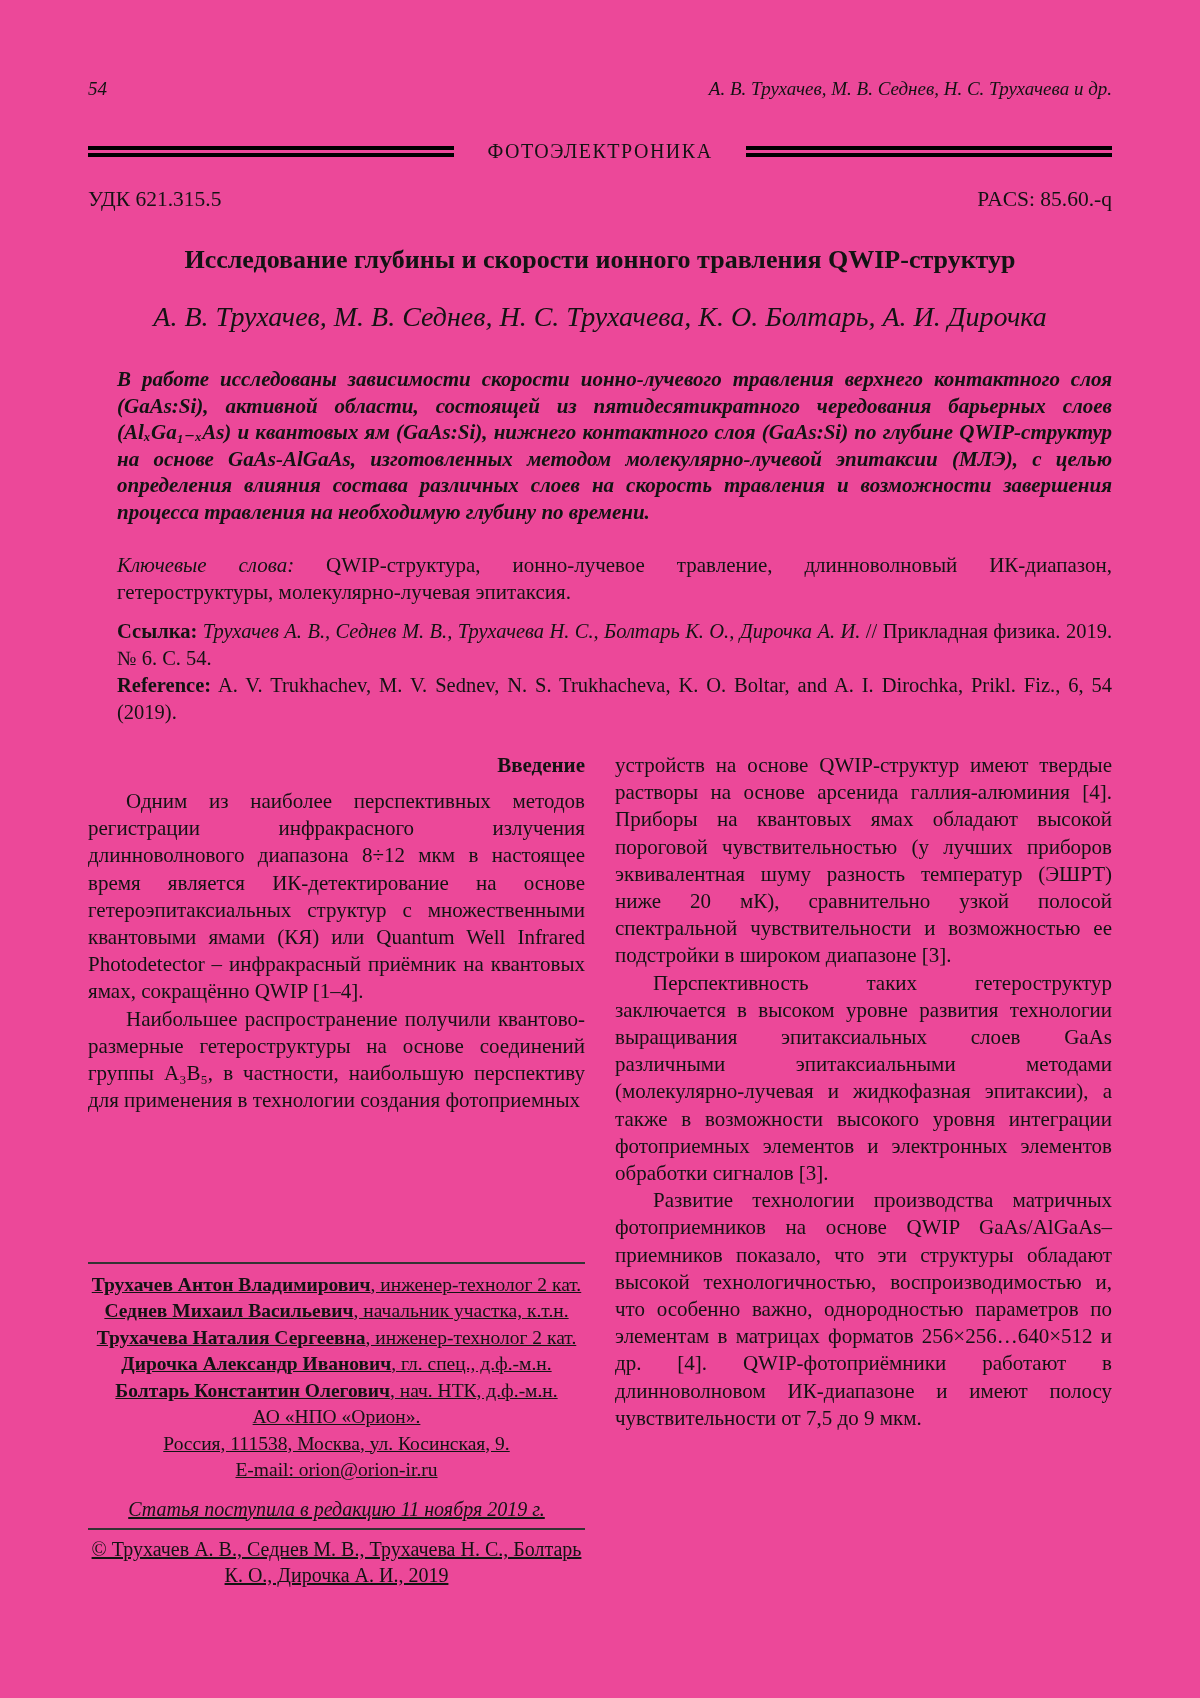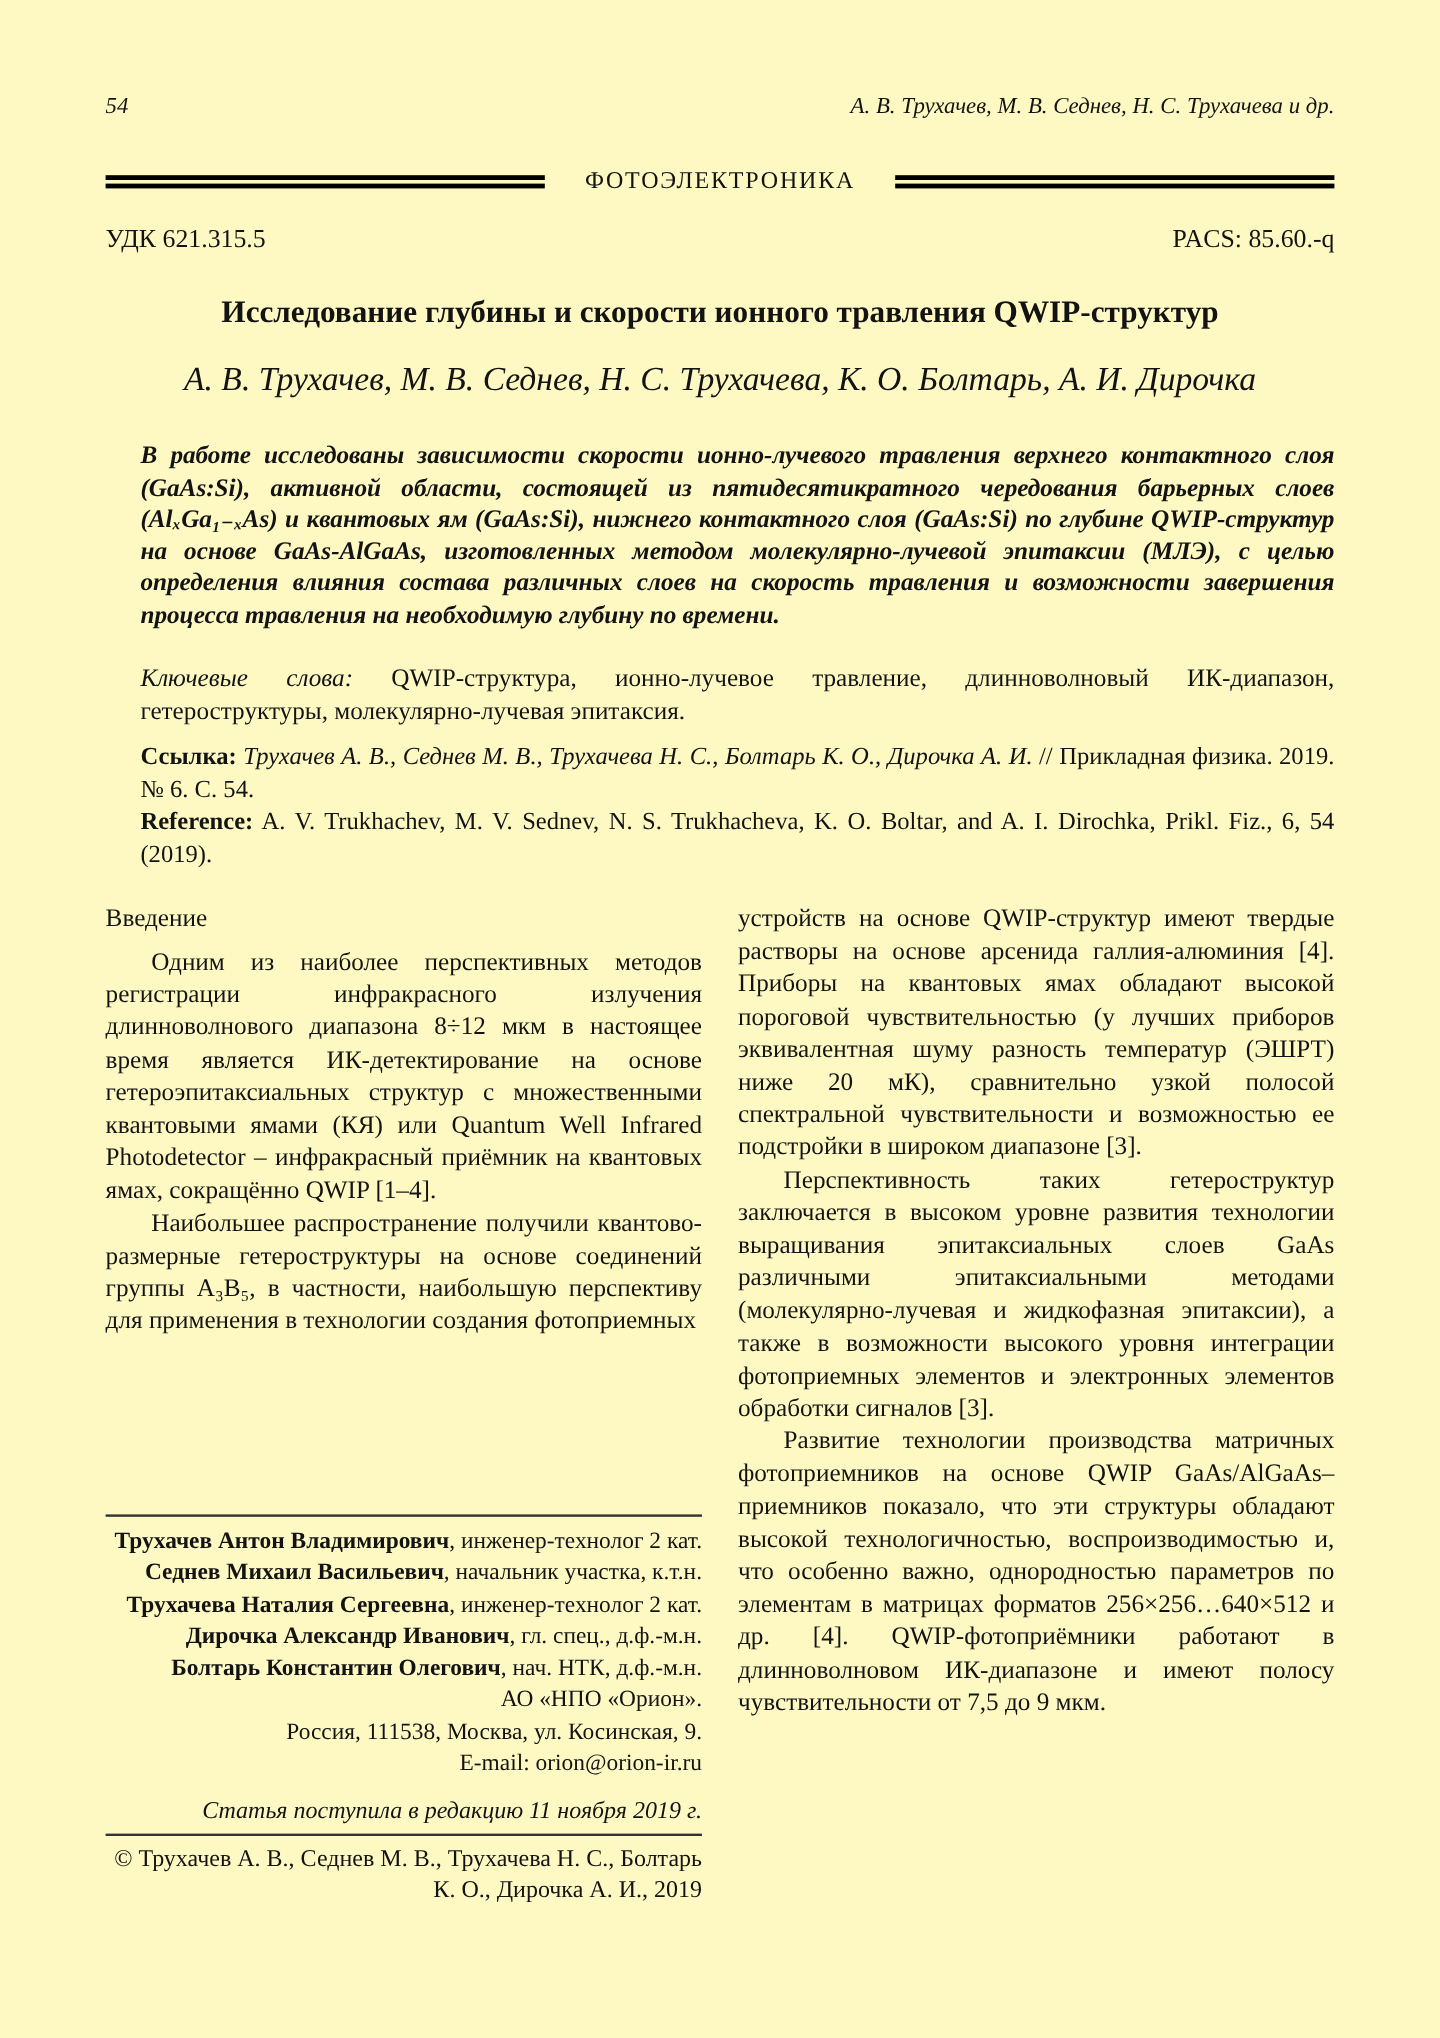--- a/index.html
+++ b/index.html
@@ -2,21 +2,21 @@
 <html><head>
 <meta charset="utf-8">
 <style>
   * { margin: 0; padding: 0; box-sizing: border-box; }
   html, body { background: #ffffff; }
   .page {
     position: relative;
     width: 1200px;
     height: 1698px;
     margin: 0 auto;
-    background: #fef9c3;
+    background: #ec4899;
     color: #131313;
     font-family: "Liberation Serif", "DejaVu Serif", serif;
     padding: 78px 88px 0 88px;
     overflow: hidden;
   }
   
   .running-head {
     display: flex;
     justify-content: space-between;
     align-items: baseline;
@@ -101,33 +101,34 @@
     height: 836px;
   }
   .col {
     width: 497px;
     font-size: 21px;
     line-height: 27.2px;
     text-align: justify;
   }
   .col-left { display: flex; flex-direction: column; }
   .intro-heading {
-    text-align: left;
-    font-weight: normal;
+    text-align: right;
+    font-weight: bold;
     font-size: 21px;
     line-height: 27px;
     margin-bottom: 9px;
   }
   .col p.indent { text-indent: 38px; }
   
   .footnote {
     margin-top: auto;
     font-size: 19.5px;
     line-height: 26.5px;
-    text-align: right;
+    text-align: center;
+    text-decoration: underline;
   }
   .fn-rule {
     border: none;
     border-top: 2px solid #333;
     margin-bottom: 8px;
   }
   .fn-rule2 {
     border: none;
     border-top: 2px solid #333;
     margin: 6px 0 6px 0;

